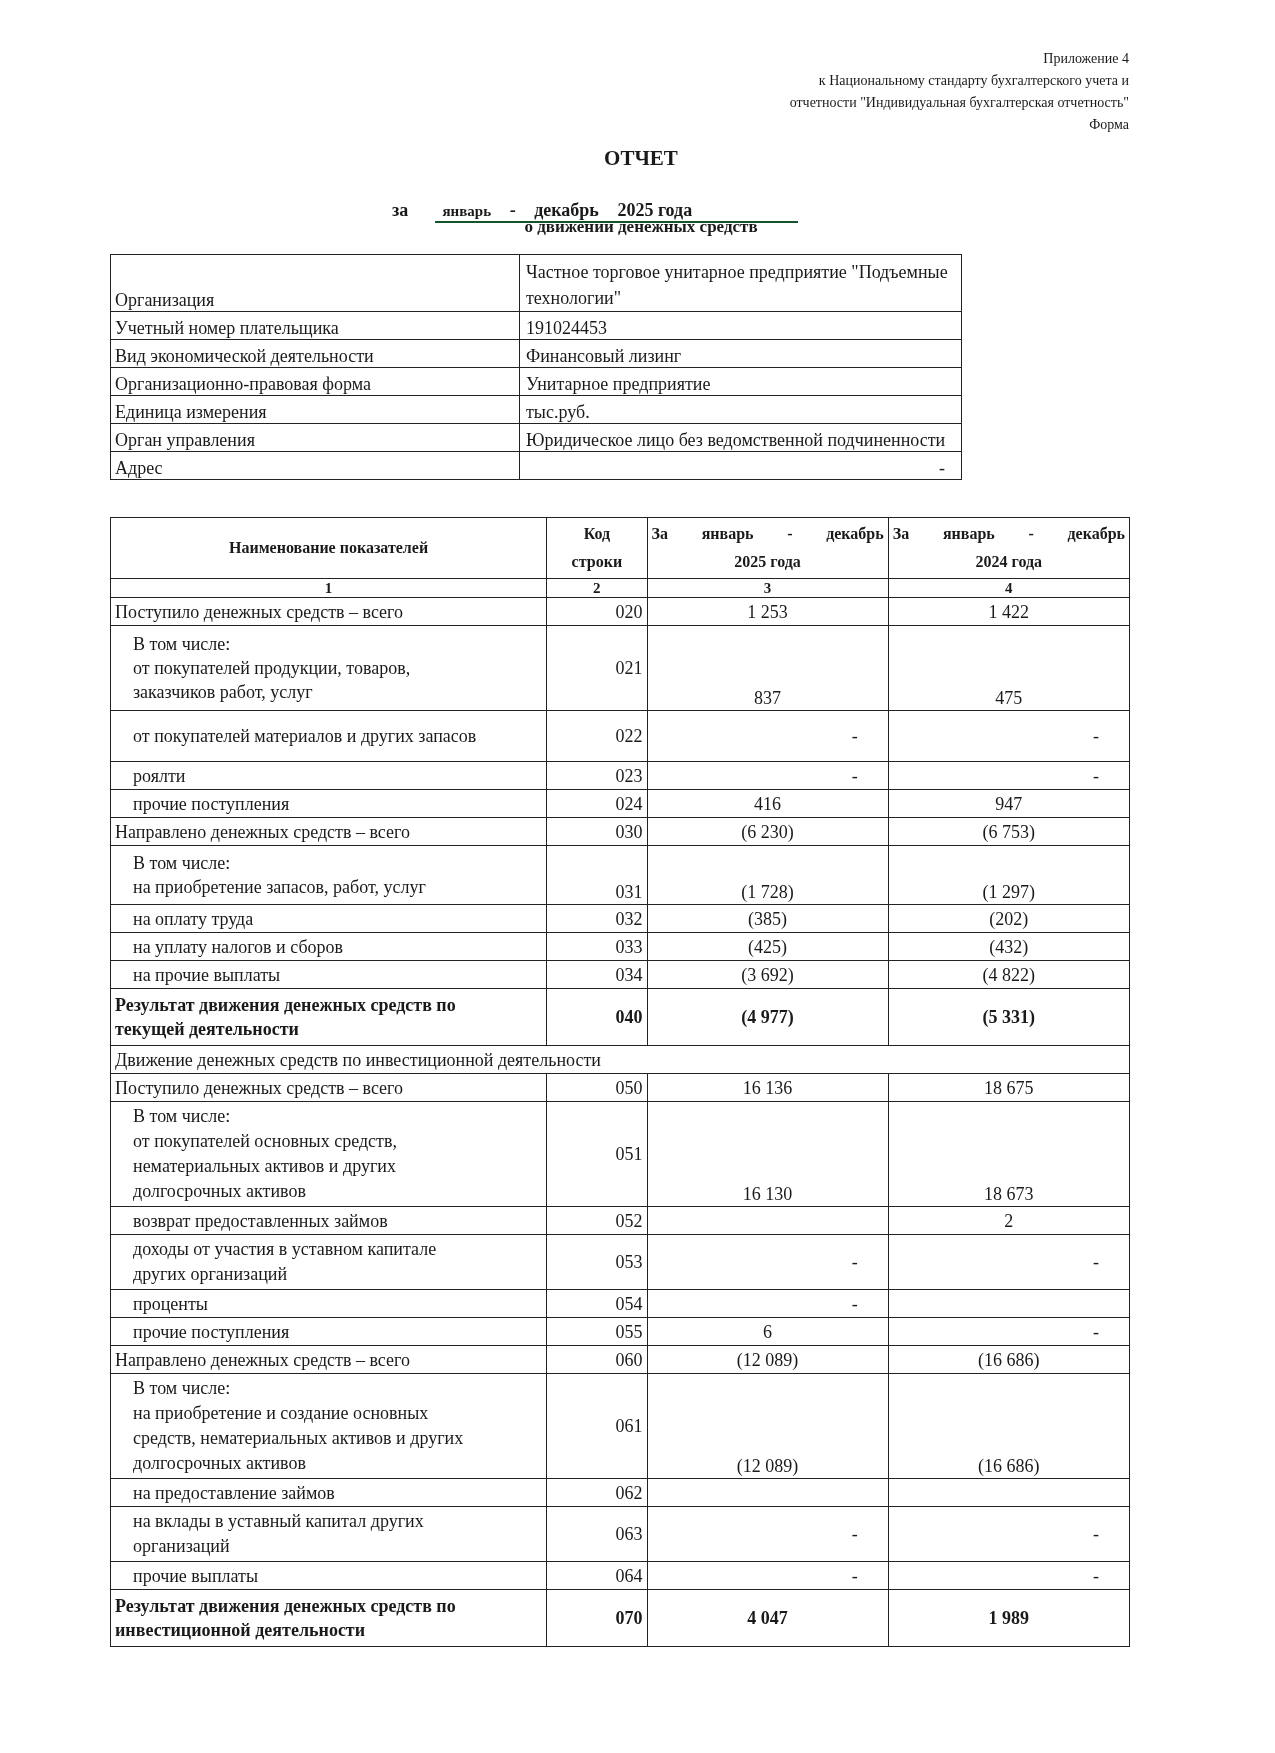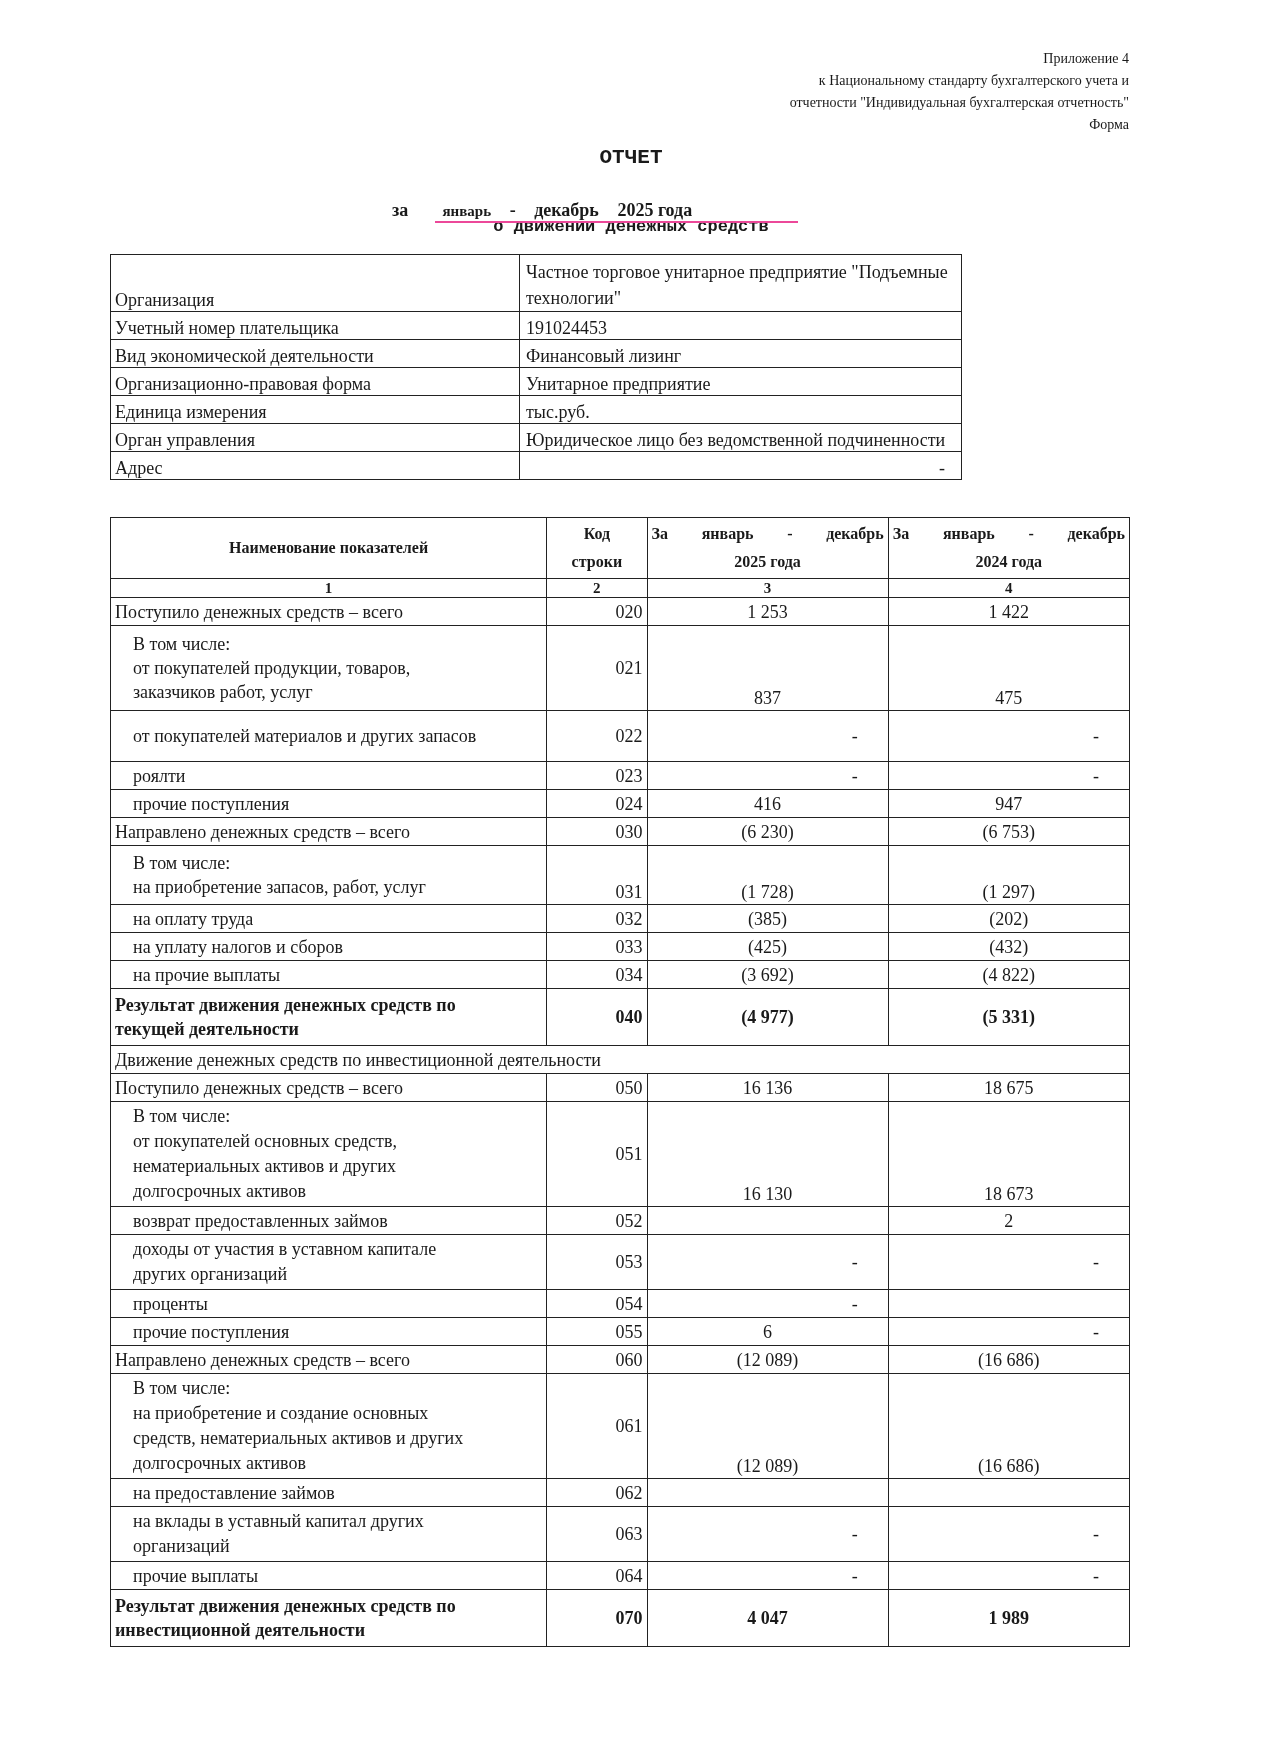--- a/index.html
+++ b/index.html
@@ -1,25 +1,25 @@
 <!DOCTYPE html>
 <html><head>
 <meta charset="utf-8">
 <style>
   html, body { margin: 0; padding: 0; background: #ffffff; }
   body { width: 1275px; height: 1753px; position: relative; overflow: hidden;
          font-family: "Liberation Serif", "DejaVu Serif", serif; color: #1a1a1a; }
   .appendix { position: absolute; right: 146px; top: 48px; text-align: right;
               font-size: 14px; line-height: 22px; }
-  .title-block { position: absolute; left: 6px; top: 146px; width: 1250px; text-align: center; font-family: Liberation Mono, monospace; }
+  .title-block { position: absolute; left: 16px; top: 146px; width: 1250px; text-align: center; }
   .title-main { font-weight: bold; font-size: 21px; line-height: 24px; margin-left: 0; }
   .title-sub { font-weight: bold; font-size: 17px; line-height: 26px; margin-top: 44px; }
   .period-row { position: absolute; top: 200px; left: 392px; font-weight: bold; font-size: 18px; }
   .period-row .za { display: inline-block; width: 38px; }
-  .period-line { display: inline-block; border-bottom: 2px solid #ec4899; width: 355px; padding-left: 8px; }
+  .period-line { display: inline-block; border-bottom: 2px solid #14532d; width: 355px; padding-left: 8px; }
   .period-line .m1 { font-size: 15px; }
   .period-line span { margin-right: 14px; }
 
   table { border-collapse: collapse; position: absolute; }
   td, th { border: 1.5px solid #222; padding: 0 4px; }
 
   .info-table { left: 110px; top: 254px; width: 852px; font-size: 18px; }
   .info-table td { vertical-align: bottom; height: 27px; line-height: 22px; }
   .info-table .lbl { width: 400px; }
   .info-table .val { padding-left: 6px; }

